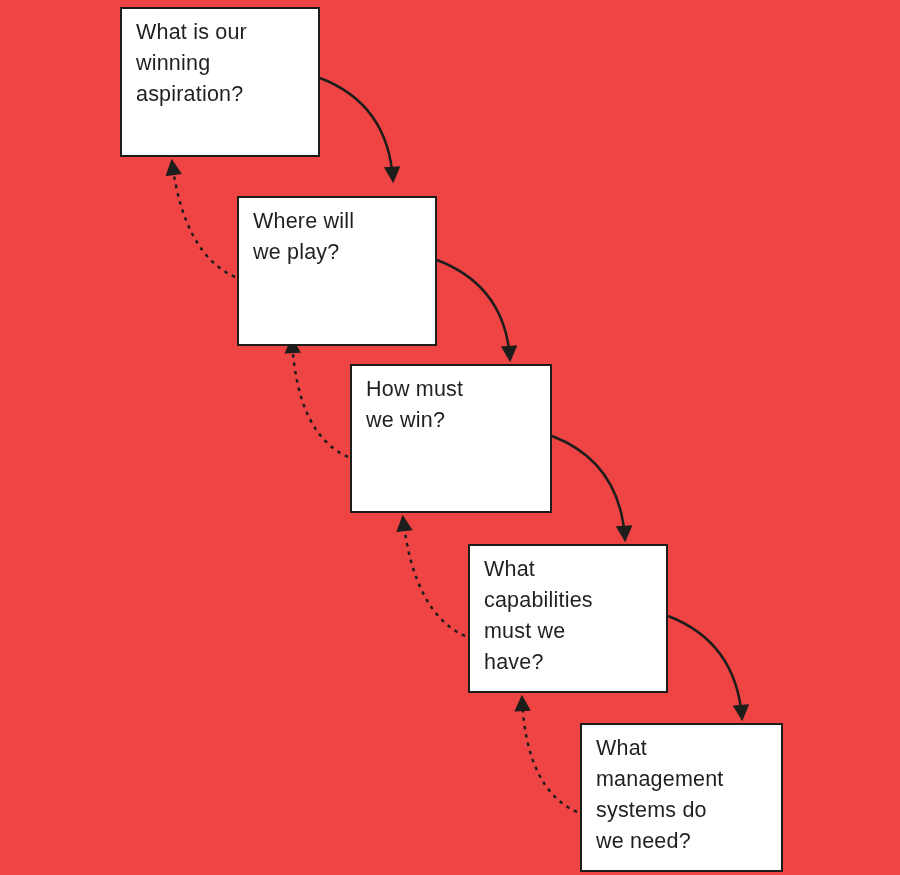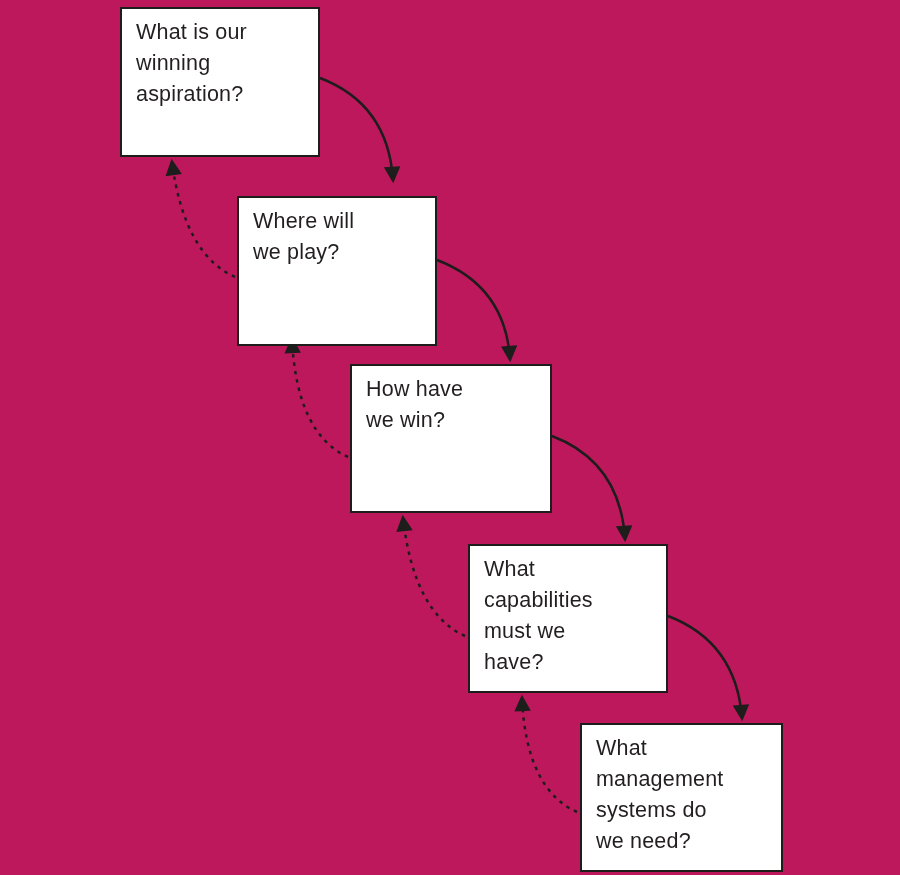--- a/index.html
+++ b/index.html
@@ -4,21 +4,21 @@
 <style>
   html, body {
     margin: 0;
     padding: 0;
     background: #ffffff;
   }
   .stage {
     position: relative;
     width: 900px;
     height: 875px;
-    background: #be185d;
+    background: #ef4444;
     font-family: "Liberation Sans", sans-serif;
     overflow: hidden;
   }
   .arrows-layer {
     position: absolute;
     left: 0;
     top: 0;
     width: 900px;
     height: 875px;
   }
@@ -71,21 +71,21 @@
 winning
 aspiration?</span>
   </div>
 
   <div class="box b2">
     <span class="box-text">Where will
 we play?</span>
   </div>
 
   <div class="box b3">
-    <span class="box-text">How have
+    <span class="box-text">How must
 we win?</span>
   </div>
 
   <div class="box b4">
     <span class="box-text">What
 capabilities
 must we
 have?</span>
   </div>
 

